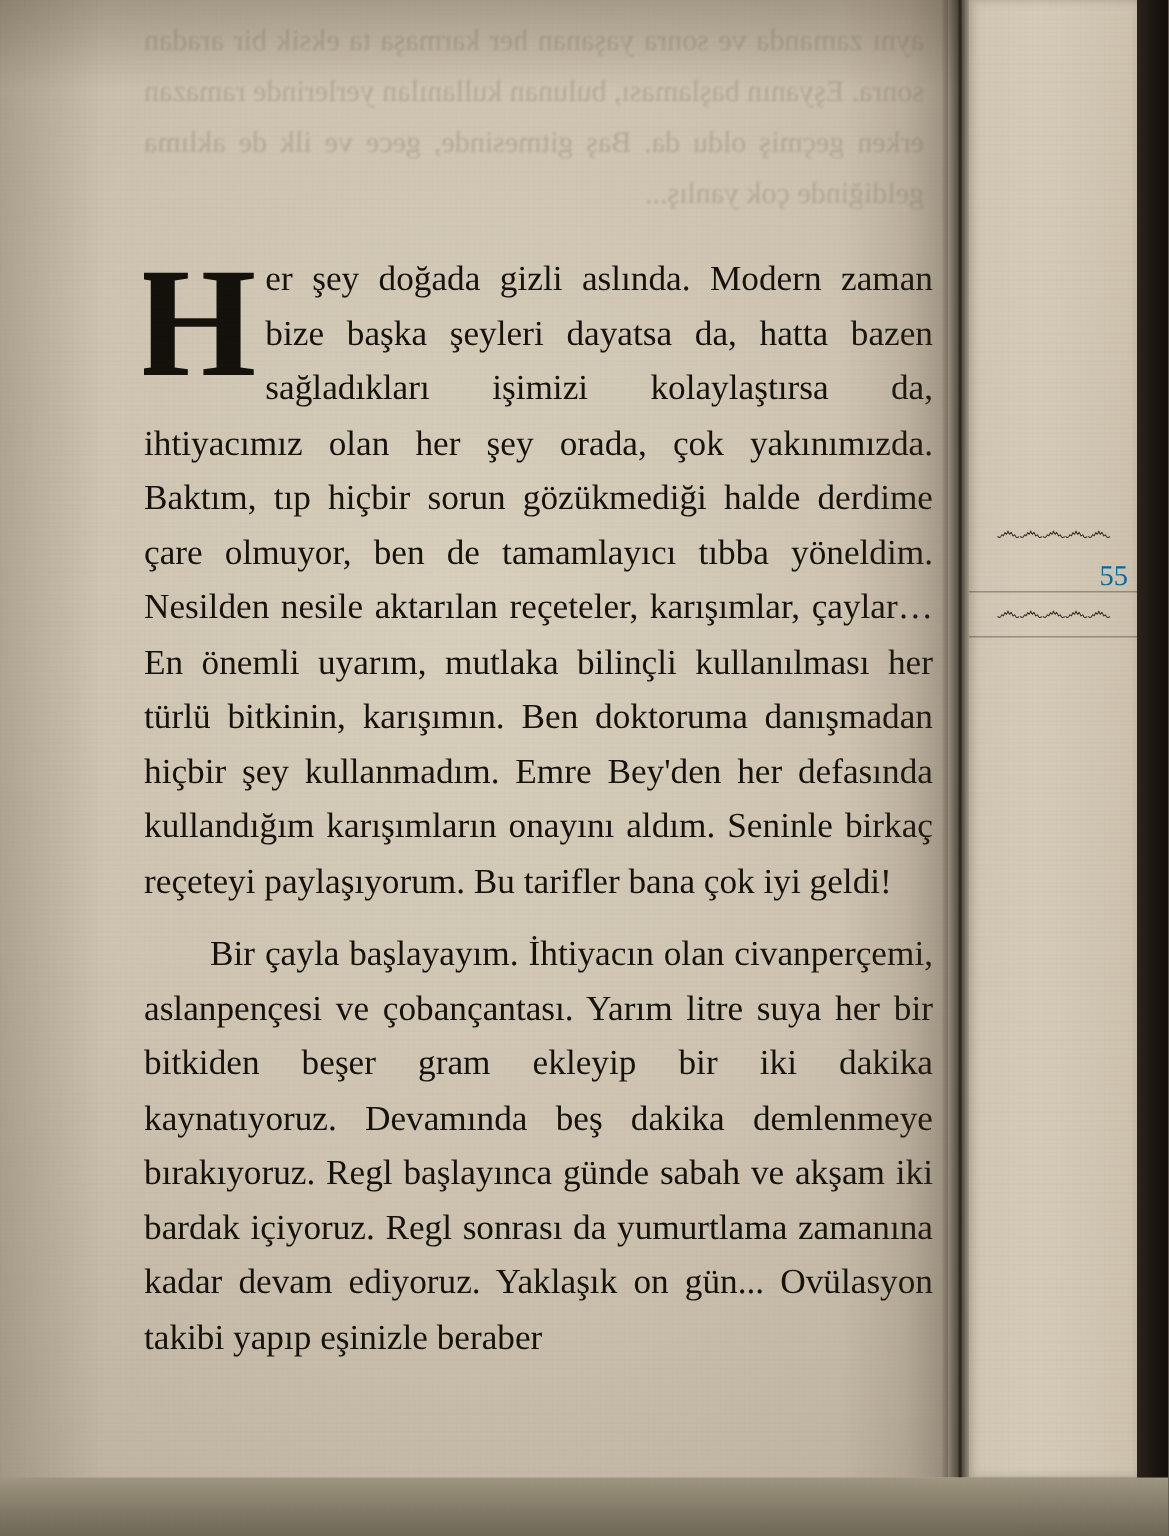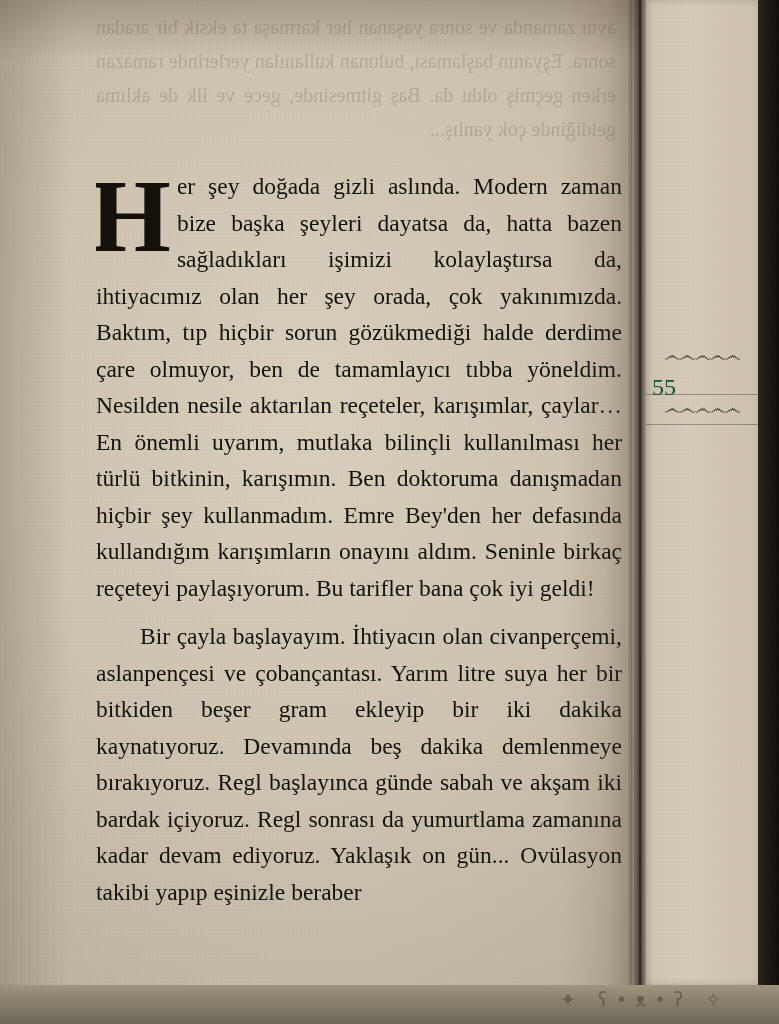--- a/index.html
+++ b/index.html
@@ -176,23 +176,23 @@
     opacity: 0.88;
     white-space: nowrap;
   }
   .orn-top { top: 345px; }
   .orn-bottom { top: 398px; }
   .page-num {
     position: absolute;
     left: 652px;
     top: 374px;
     width: 100px;
-    text-align: left;
-    color: #14532d;
-    font-size: 24px;
+    text-align: right;
+    color: #0369a1;
+    font-size: 19px;
   }
   .rp-rule {
     position: absolute;
     left: 646px;
     width: 112px;
     height: 1px;
     background: rgba(40,30,20,0.35);
   }
   .rp-rule-a { top: 394px; }
   .rp-rule-b { top: 424px; }
@@ -233,16 +233,15 @@
   <div class="right-page"></div>
   <div class="rp-rule rp-rule-a"></div>
   <div class="rp-rule rp-rule-b"></div>
   <div class="orn orn-top">෴෴෴෴෴</div>
   <div class="page-num">55</div>
   <div class="orn orn-bottom">෴෴෴෴෴</div>
 
   <div class="right-edge"></div>
 
   <div class="bottom-strip"></div>
-  <div class="bottom-doodles">✦ ʕ•ᴥ•ʔ ✧</div>
 
   <div class="grain"></div>
 </div>
 
 </body></html>

